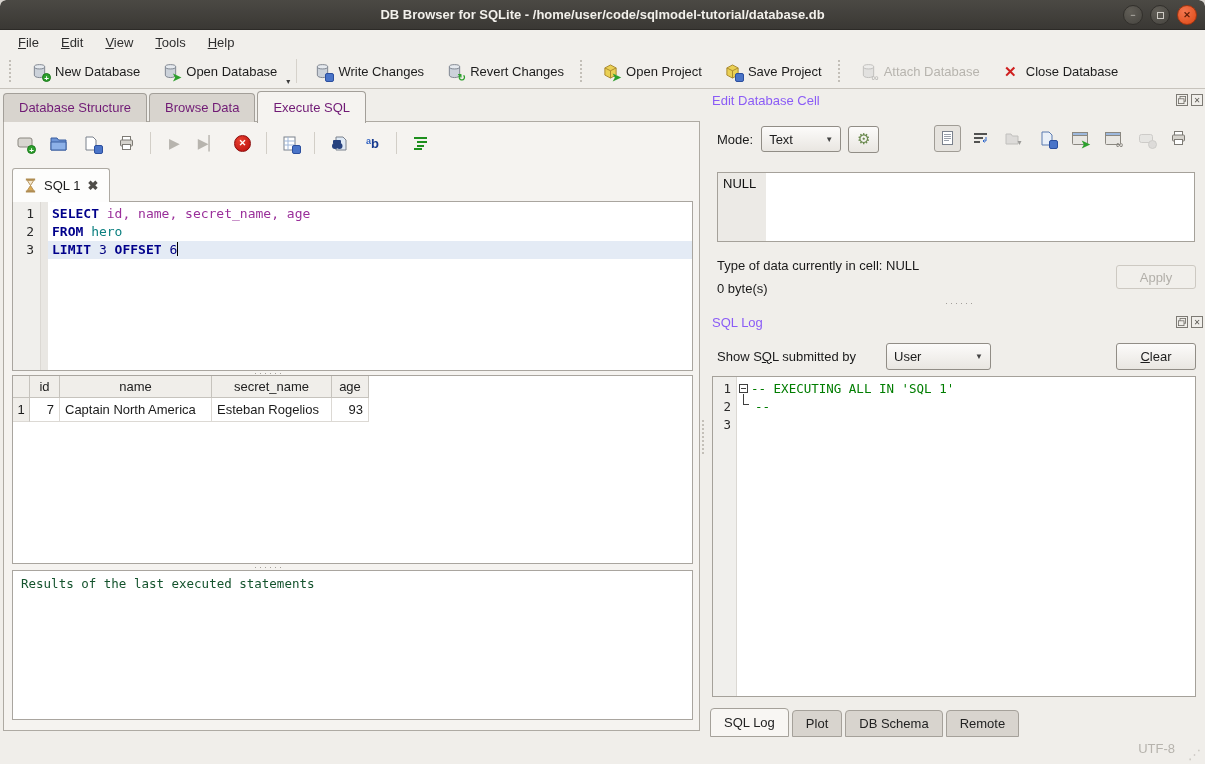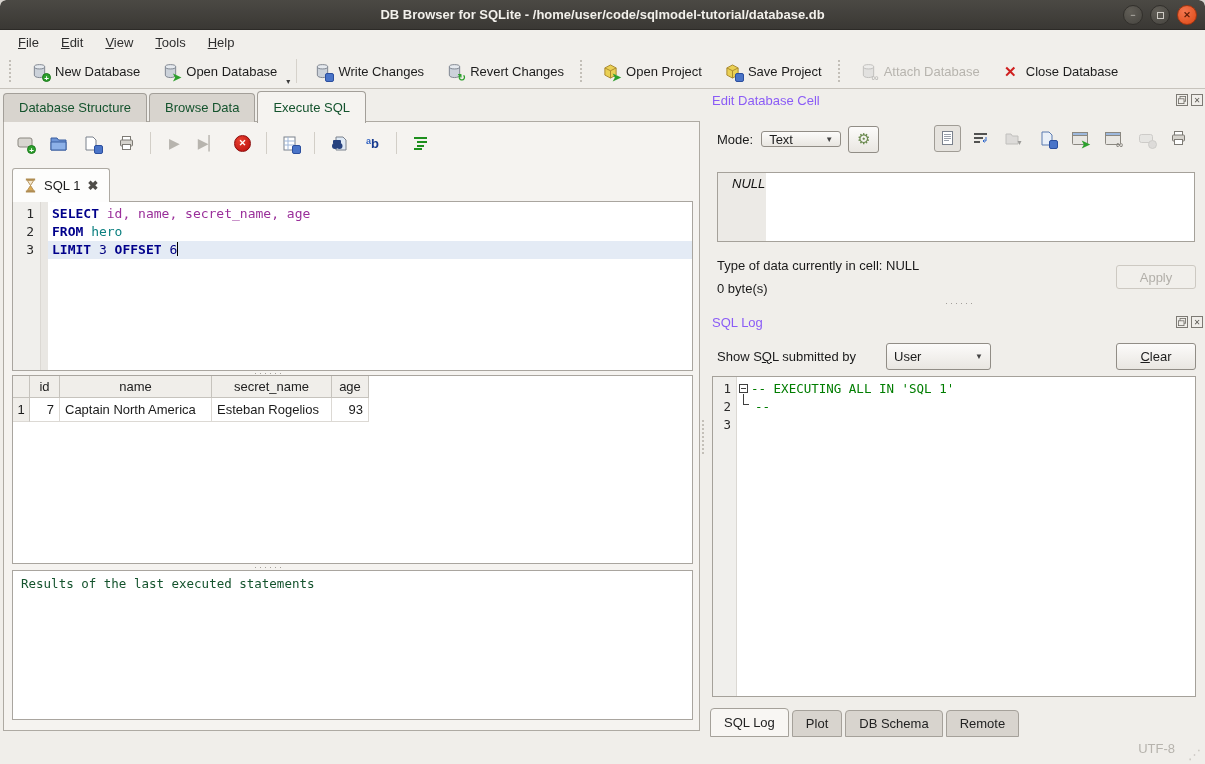--- a/index.html
+++ b/index.html
@@ -57,21 +57,21 @@
   .badge.floppy { background:#4a74c8; border:1px solid #2c4f9e; border-radius:2px; }
   .badge.refresh { background:transparent; color:#2da02d; border:none; font-size:10px; }
   .badge.chain { background:transparent; color:#8a8780; border:none; font-size:10px; }
   .caret-dn { font-size:8px; color:#3a3a3a; margin-left:-2px; align-self:flex-end; padding-bottom:2px; }
   .red-x { color:#cf1f1f; font-size:15px; font-weight:bold; line-height:15px; }
 
   
   #main-tabs { position:absolute; left:3px; top:90px; display:flex; align-items:flex-end; height:32px; z-index:3; }
   .mtab {
     padding:6px 15px 7px; background:#d8d4ce; border:1px solid #a39f99; border-bottom:none;
-    border-radius:4px 4px 0 0; margin-right:2px; color:#14532d;
+    border-radius:4px 4px 0 0; margin-right:2px; color:#701a75;
   }
   .mtab.active { background:#f5f3f0; padding:8px 15px 8px; margin-bottom:-1px; }
 
   
   #left-panel {
     position:absolute; left:3px; top:121px; width:697px; height:610px;
     background:#f5f3f0; border:1px solid #aeaaa3; z-index:2;
   }
   #sql-toolbar { position:absolute; left:10px; top:6px; height:30px; display:flex; align-items:center; gap:13px; }
   .sic { position:relative; width:21px; height:21px; display:flex; align-items:center; justify-content:center; }
@@ -145,21 +145,21 @@
   .uisel .arr { position:absolute; right:7px; font-size:8px; color:#444; }
 
   #mode-row { position:absolute; left:717px; top:125px; height:28px; display:flex; align-items:center; }
   #cell-toolbar { position:absolute; left:931px; top:124px; height:28px; display:flex; align-items:center; }
   .ctslot { width:33px; display:flex; justify-content:center; }
   .pressed { width:27px; height:27px; border:1px solid #a09c95; border-radius:3px; background:#e6e3de; display:flex; align-items:center; justify-content:center; }
   .dim { opacity:.45; filter:grayscale(.8); }
 
   #cell-box { position:absolute; left:717px; top:172px; width:478px; height:70px; background:#fff; border:1px solid #a5a19a; }
   #cell-gutter { position:absolute; left:0; top:0; bottom:0; width:48px; background:#eceae6; }
-  #cell-null { position:absolute; left:14px; top:3px; color:#111;font-style:italic; }
+  #cell-null { position:absolute; left:5px; top:3px; color:#111; }
 
   #type-info { position:absolute; left:717px; top:258px; color:#1a1a1a; }
   #size-info { position:absolute; left:717px; top:281px; color:#1a1a1a; }
   #apply-btn { position:absolute; left:1116px; top:265px; width:80px; height:24px; }
 
   #log-filter-row { position:absolute; left:717px; top:342px; height:28px; display:flex; align-items:center; }
   .ul { text-decoration:underline; }
 
   #log-box {
     position:absolute; left:712px; top:376px; width:484px; height:321px;
@@ -444,21 +444,21 @@
       <svg width="8" height="8" viewBox="0 0 10 10">
           <rect x="2.5" y="0.5" width="7" height="6" fill="none" stroke="#6e6b65"></rect>
           <rect x="0.5" y="3.5" width="7" height="6" fill="#f0eeea" stroke="#6e6b65"></rect>
         </svg>
     </span>
     <span class="dkbtn">✕</span>
   </div>
 
   <div id="mode-row">
     <span style="margin-right:8px;">Mode:</span>
-    <span class="uisel" style="width:80px; height:16px;">
+    <span class="uisel" style="width:80px; height:26px;">
       <span>Text</span>
       <span class="arr">▼</span>
     </span>
     <span class="uibtn" style="width:31px; height:27px; margin-left:7px;">
       <span style="color:#6b8a4f; font-size:15px;">⚙</span>
     </span>
   </div>
 
   <div id="cell-toolbar">
     <span class="ctslot">

